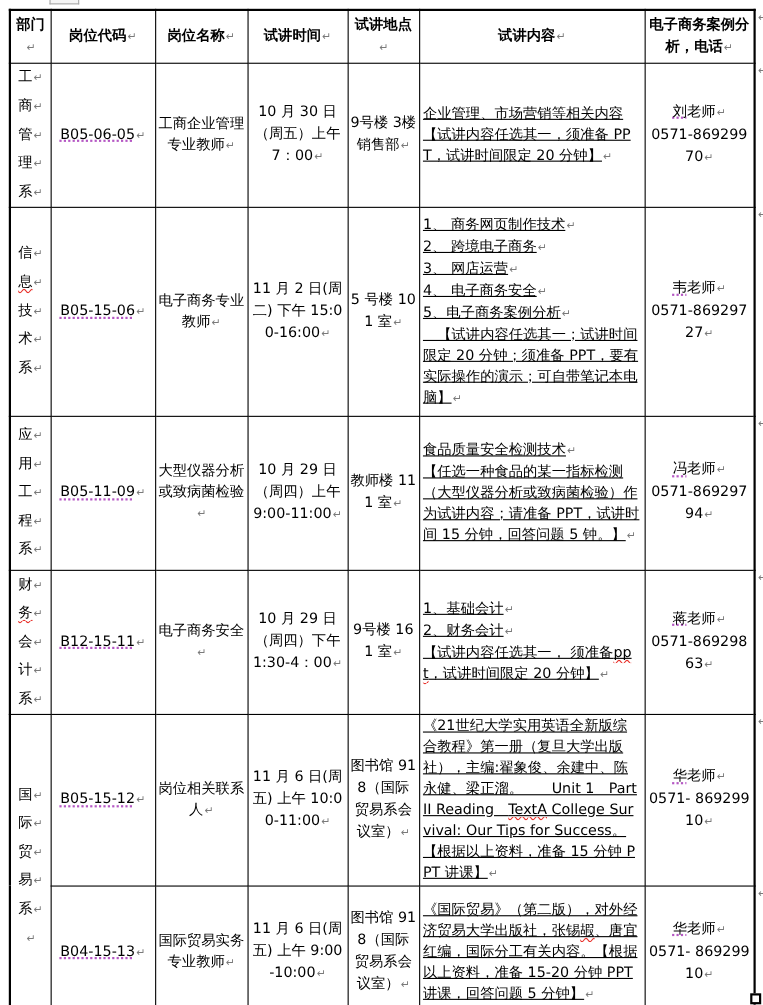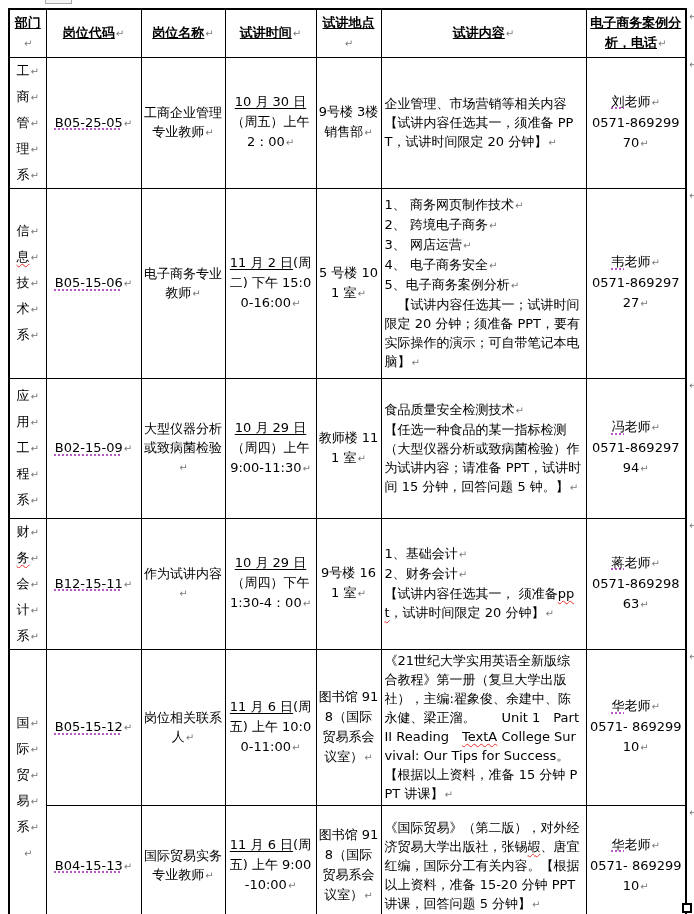--- a/index.html
+++ b/index.html
@@ -28,29 +28,29 @@
     font-size:13px;
     overflow:hidden;
     word-break:break-all;
   }
   th{font-weight:bold;text-align:center;line-height:20px;}
   td.c-dept{padding:0 1px;}
   .dept-line{text-align:center;line-height:25px;}
   td.c-code,td.c-title{text-align:center;line-height:19px;}
   td.c-time,td.c-loc,td.c-contact{text-align:center;line-height:20px;}
   td.c-content{text-align:left;line-height:19px;padding:1px 3px;}
-  .para{margin:0;}
+  .para{margin:0;text-decoration:underline;}
   .pmark{
     color:var(--c-pmark);
     font-size:10px;
     font-weight:normal;
     margin-left:1px;
     text-decoration:none;display:inline-block;
   }
-  .u-date{text-decoration:underline;text-underline-offset:2px;}
+  .u-date{text-underline-offset:2px;}
   .dotted{
     text-decoration:underline dotted var(--c-dotted);
     text-decoration-thickness:2px;
     text-underline-offset:2px;
   }
   .wavy{
     text-decoration:underline wavy var(--c-wavy);
     text-decoration-thickness:1px;
     text-decoration-skip-ink:none;
     text-underline-offset:2px;
@@ -74,42 +74,42 @@
   <colgroup>
     <col style="width:37px">
       <col style="width:95px">
       <col style="width:84px">
     <col style="width:91px">
       <col style="width:65px">
       <col style="width:205px">
     <col style="width:100px">
   </colgroup>
   <thead>
-    <tr id="header-row" style="height: 48px; text-decoration: underline;">
+    <tr id="header-row" style="height: 48px;">
         <th><span>部门</span><span class="pmark">↵</span></th>
         <th><span>岗位代码</span><span class="pmark">↵</span></th>
         <th><span>岗位名称</span><span class="pmark">↵</span></th>
         <th><span>试讲时间</span><span class="pmark">↵</span></th>
         <th><span>试讲地点</span><span class="pmark">↵</span></th>
         <th><span>试讲内容</span><span class="pmark">↵</span></th>
         <th><span>电子商务案例分析，电话</span><span class="pmark">↵</span></th>
       </tr>
   </thead>
   <tbody id="table-body">
       <tr style="height: 120px;">
         <td class="c-dept">
           <div class="dept-line"><span>工</span><span class="pmark">↵</span></div>
           <div class="dept-line"><span>商</span><span class="pmark">↵</span></div>
           <div class="dept-line"><span>管</span><span class="pmark">↵</span></div>
           <div class="dept-line"><span>理</span><span class="pmark">↵</span></div>
           <div class="dept-line"><span>系</span><span class="pmark">↵</span></div>
         </td>
-        <td class="c-code"><span class="dotted">B05-25-05</span><span class="pmark">↵</span></td>
+        <td class="c-code"><span class="dotted">B05-06-05</span><span class="pmark">↵</span></td>
         <td class="c-title"><span>工商企业管理专业教师</span><span class="pmark">↵</span></td>
-        <td class="c-time"><span class="u-date">10 月 30 日</span><span>（周五）上午 2：00</span><span class="pmark">↵</span></td>
+        <td class="c-time"><span class="u-date">10 月 30 日</span><span>（周五）上午 7：00</span><span class="pmark">↵</span></td>
         <td class="c-loc"><span>9号楼 3楼销售部</span><span class="pmark">↵</span></td>
         <td class="c-content">
           <div class="para">企业管理、市场营销等相关内容【试讲内容任选其一，须准备 PPT，试讲时间限定 20 分钟】<span class="pmark">↵</span></div>
         </td>
         <td class="c-contact">
           <div><span class="dotted">刘</span><span>老师</span><span class="pmark">↵</span></div>
           <div><span>0571-86929970</span><span class="pmark">↵</span></div>
         </td>
       </tr>
       <tr style="height: 190px;">
@@ -138,43 +138,43 @@
         </td>
       </tr>
       <tr style="height: 140px;">
         <td class="c-dept">
           <div class="dept-line"><span>应</span><span class="pmark">↵</span></div>
           <div class="dept-line"><span>用</span><span class="pmark">↵</span></div>
           <div class="dept-line"><span>工</span><span class="pmark">↵</span></div>
           <div class="dept-line"><span>程</span><span class="pmark">↵</span></div>
           <div class="dept-line"><span>系</span><span class="pmark">↵</span></div>
         </td>
-        <td class="c-code"><span class="dotted">B02-15-09</span><span class="pmark">↵</span></td>
+        <td class="c-code"><span class="dotted">B05-11-09</span><span class="pmark">↵</span></td>
         <td class="c-title"><span>大型仪器分析或致病菌检验</span><span class="pmark">↵</span></td>
-        <td class="c-time"><span class="u-date">10 月 29 日</span><span>（周四）上午 9:00-11:30</span><span class="pmark">↵</span></td>
+        <td class="c-time"><span class="u-date">10 月 29 日</span><span>（周四）上午 9:00-11:00</span><span class="pmark">↵</span></td>
         <td class="c-loc"><span>教师楼 111 室</span><span class="pmark">↵</span></td>
         <td class="c-content">
           <div class="para">食品质量安全检测技术<span class="pmark">↵</span></div>
           <div class="para">【任选一种食品的某一指标检测（大型仪器分析或致病菌检验）作为试讲内容；请准备 PPT，试讲时间 15 分钟，回答问题 5 钟。】<span class="pmark">↵</span></div>
         </td>
         <td class="c-contact">
           <div><span class="dotted">冯</span><span>老师</span><span class="pmark">↵</span></div>
           <div><span>0571-86929794</span><span class="pmark">↵</span></div>
         </td>
       </tr>
       <tr style="height: 125px;">
         <td class="c-dept">
           <div class="dept-line"><span>财</span><span class="pmark">↵</span></div>
           <div class="dept-line"><span class="wavy">务</span><span class="pmark">↵</span></div>
           <div class="dept-line"><span>会</span><span class="pmark">↵</span></div>
           <div class="dept-line"><span>计</span><span class="pmark">↵</span></div>
           <div class="dept-line"><span>系</span><span class="pmark">↵</span></div>
         </td>
         <td class="c-code"><span class="dotted">B12-15-11</span><span class="pmark">↵</span></td>
-        <td class="c-title"><span>作为试讲内容</span><span class="pmark">↵</span></td>
+        <td class="c-title"><span>电子商务安全</span><span class="pmark">↵</span></td>
         <td class="c-time"><span class="u-date">10 月 29 日</span><span>（周四）下午 1:30-4：00</span><span class="pmark">↵</span></td>
         <td class="c-loc"><span>9号楼 161 室</span><span class="pmark">↵</span></td>
         <td class="c-content">
           <div class="para">1、基础会计<span class="pmark">↵</span></div>
           <div class="para">2、财务会计<span class="pmark">↵</span></div>
           <div class="para">【试讲内容任选其一， 须准备<span class="wavy">ppt</span>，试讲时间限定 20 分钟】<span class="pmark">↵</span></div>
         </td>
         <td class="c-contact">
           <div><span class="dotted">蒋</span><span>老师</span><span class="pmark">↵</span></div>
           <div><span>0571-86929863</span><span class="pmark">↵</span></div>

